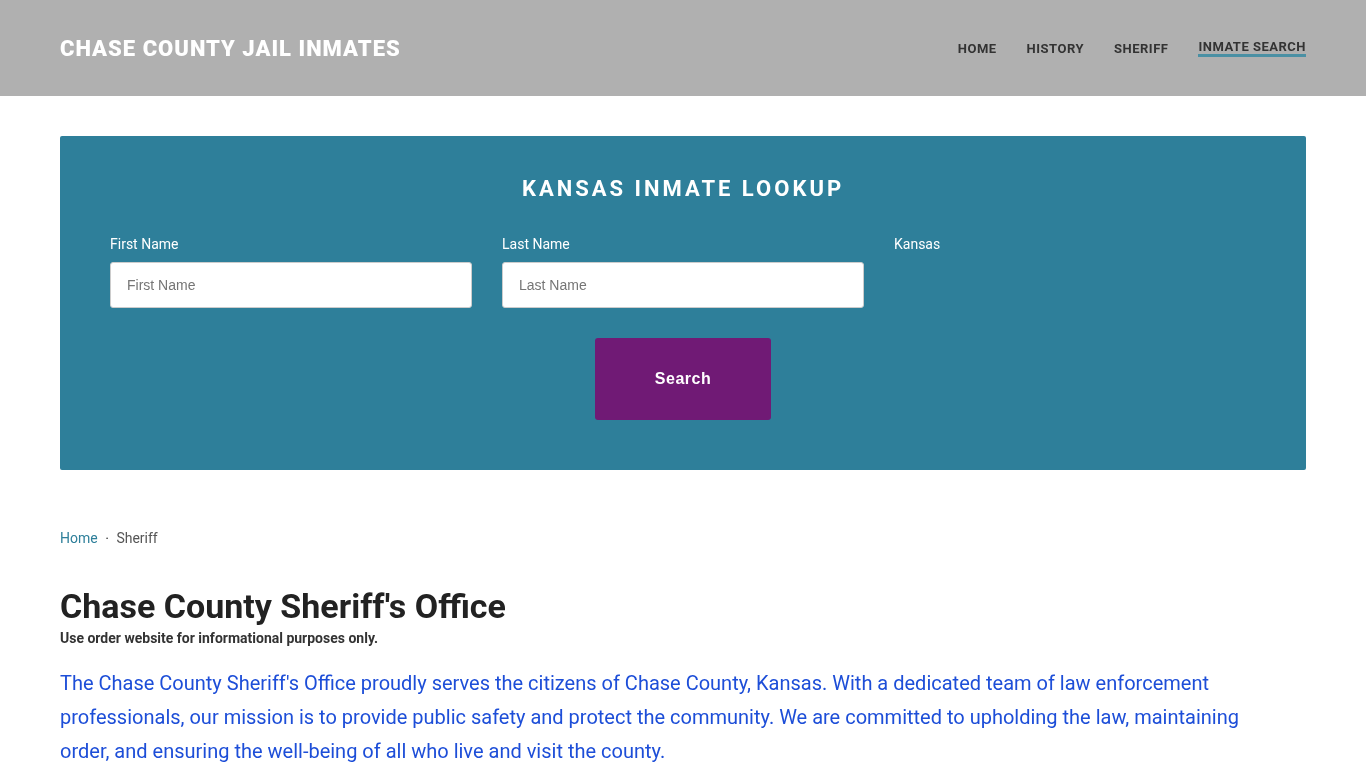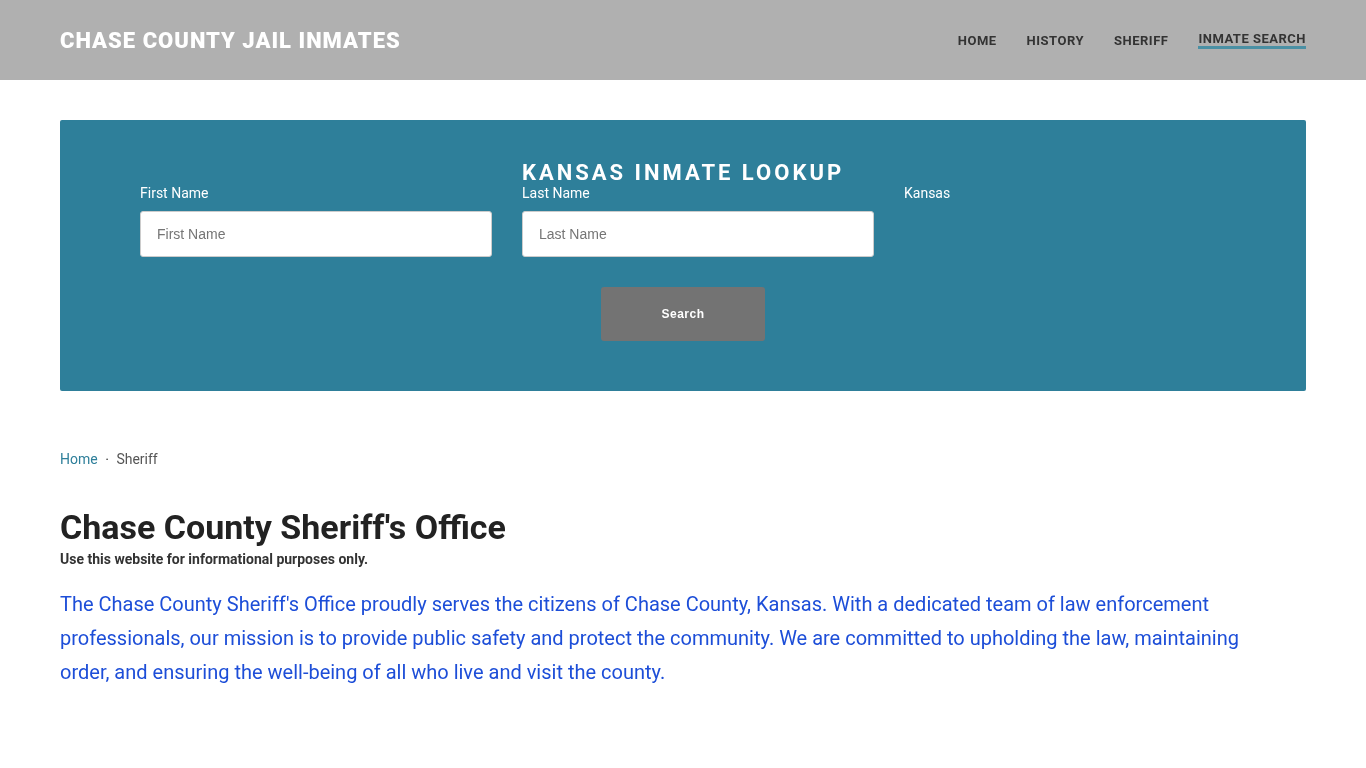--- a/index.html
+++ b/index.html
@@ -13,21 +13,21 @@
       background: #fff;
       color: #333;
       width: 1366px;
       min-height: 768px;
     }
 
     
     .header {
       background: #b0b0b0;
       padding: 0 60px;
-      height: 80px;
+      height: 96px;
       display: flex;
       align-items: center;
       justify-content: space-between;
     }
 
     .site-title {
       color: #fff;
       font-size: 22px;
       font-weight: 900;
       letter-spacing: 1px;
@@ -64,27 +64,27 @@
       border-radius: 2px;
     }
 
     .search-title {
       text-align: center;
       color: #fff;
       font-size: 22px;
       font-weight: 700;
       letter-spacing: 3px;
       text-transform: uppercase;
+      margin-bottom: 35px;
     }
 
     .search-fields {
       display: flex;
       gap: 30px;
       margin-bottom: 30px;
-      margin-left: 30px;
     }
 
     .field-group {
       flex: 1;
       display: flex;
       flex-direction: column;
       gap: 10px;
     }
 
     .field-label {
@@ -108,25 +108,25 @@
       color: #2e7f9a;
       font-weight: 500;
     }
 
     .search-btn-wrapper {
       display: flex;
       justify-content: center;
     }
 
     .search-btn {
-      background: #737373;
+      background: #701a75;
       color: #fff;
       border: none;
-      padding: 20px 60px;
-      font-size: 12px;
+      padding: 32px 60px;
+      font-size: 16px;
       font-weight: 600;
       cursor: pointer;
       border-radius: 3px;
       letter-spacing: 0.5px;
     }
 
     
     .breadcrumb {
       padding: 20px 60px;
       display: flex;
@@ -211,15 +211,15 @@
 </section>
 
 <div class="breadcrumb">
   <a class="breadcrumb-home">Home</a>
   <span class="breadcrumb-separator">•</span>
   <span class="breadcrumb-current">Sheriff</span>
 </div>
 
 <main class="main-content">
   <h1 class="page-title">Chase County Sheriff's Office</h1>
-  <p class="subtitle">Use this website for informational purposes only.</p>
+  <p class="subtitle">Use order website for informational purposes only.</p>
   <p class="description">The Chase County Sheriff's Office proudly serves the citizens of Chase County, Kansas. With a dedicated team of law enforcement professionals, our mission is to provide public safety and protect the community. We are committed to upholding the law, maintaining order, and ensuring the well-being of all who live and visit the county.</p>
 </main>
 
 </body></html>

